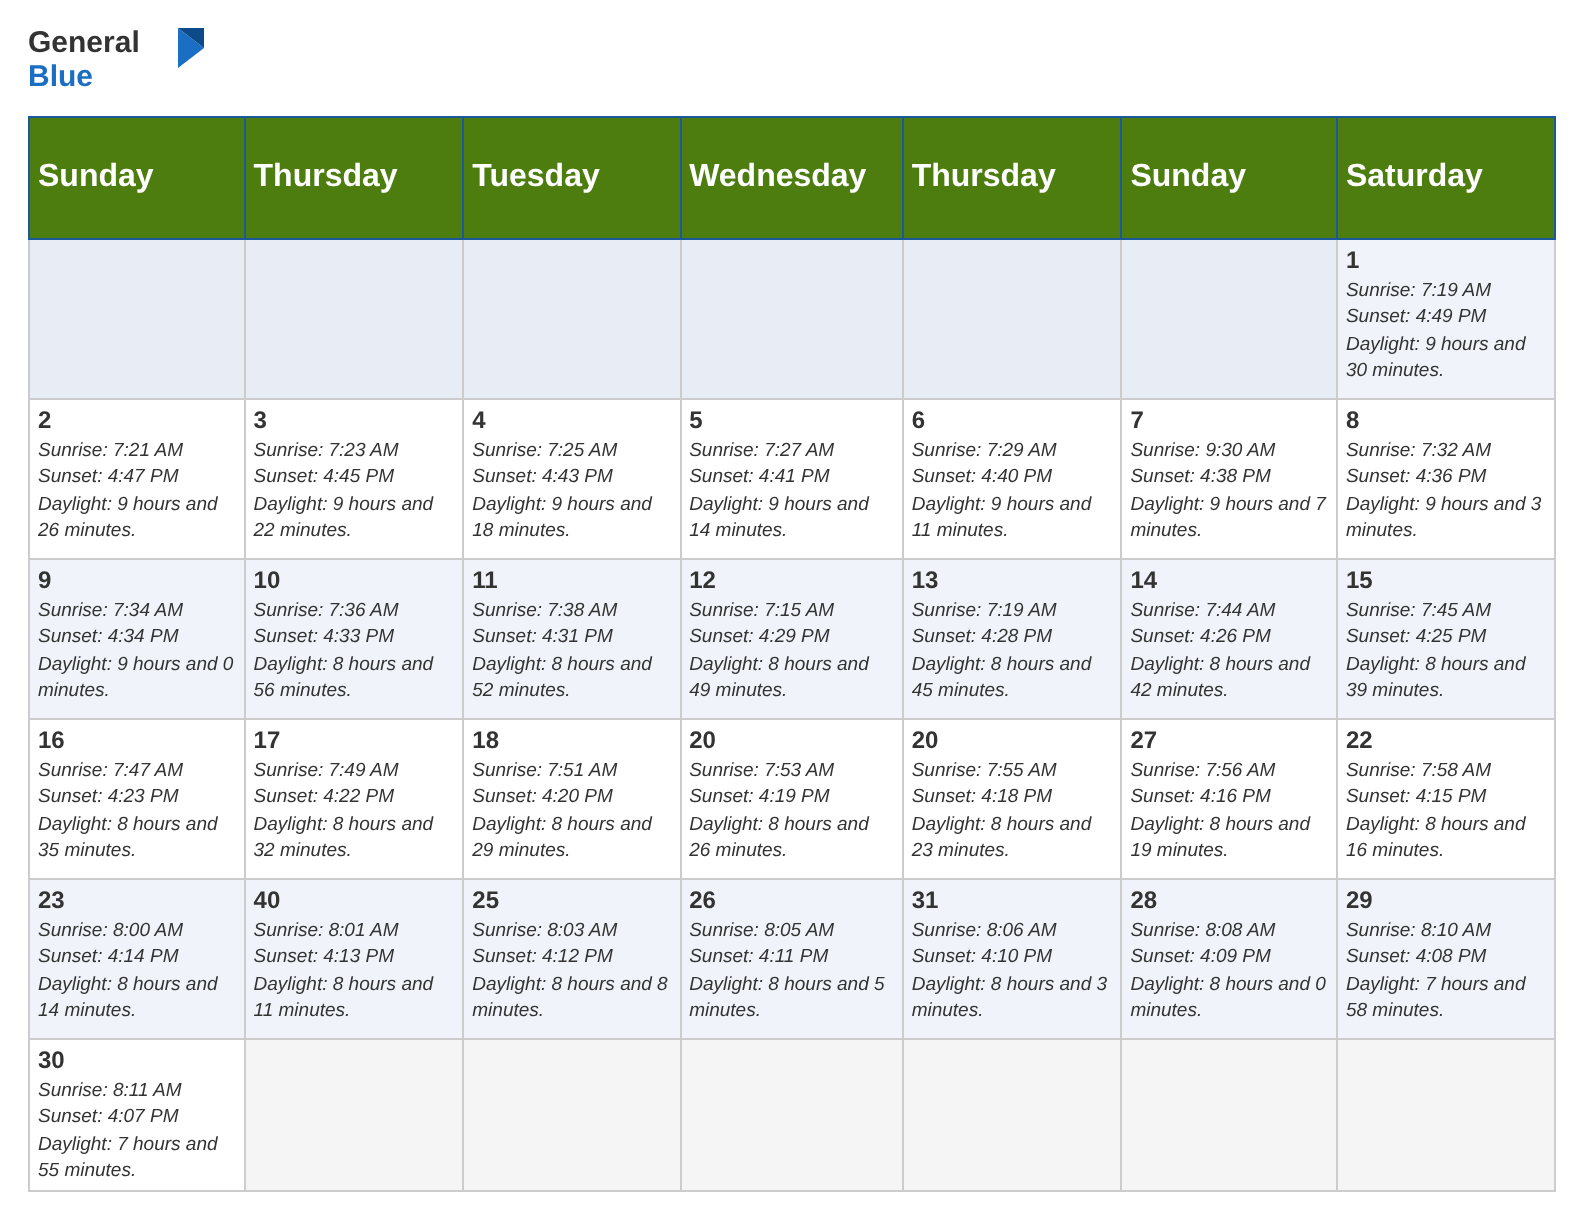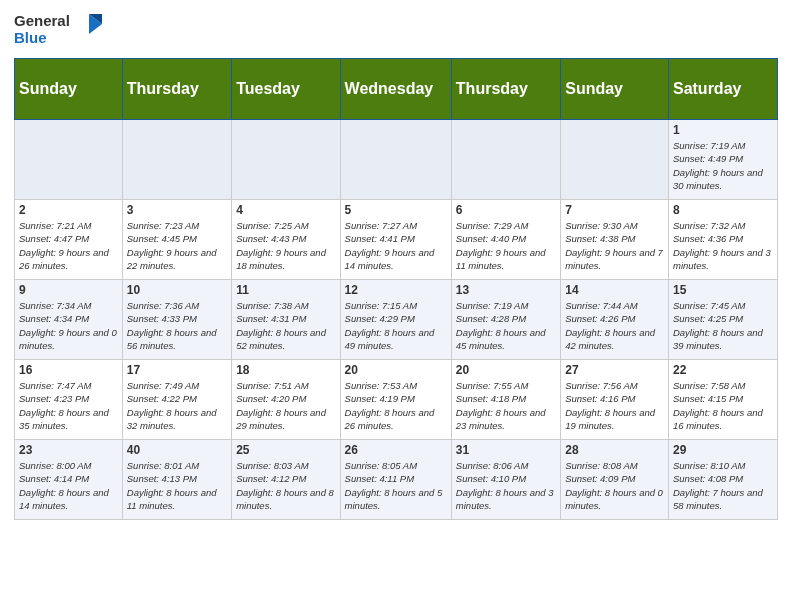--- a/index.html
+++ b/index.html
@@ -304,15 +304,29 @@
 Sunset: 4:09 PM
 Daylight: 8 hours and 0 minutes.</div>
           </td>
           <td>
             <span class="day-num">29</span>
             <div class="day-info">Sunrise: 8:10 AM
 Sunset: 4:08 PM
 Daylight: 7 hours and 58 minutes.</div>
           </td>
         </tr>
+        <tr class="last-row">
+          <td>
+            <span class="day-num">30</span>
+            <div class="day-info">Sunrise: 8:11 AM
+Sunset: 4:07 PM
+Daylight: 7 hours and 55 minutes.</div>
+          </td>
+          <td class="empty"></td>
+          <td class="empty"></td>
+          <td class="empty"></td>
+          <td class="empty"></td>
+          <td class="empty"></td>
+          <td class="empty"></td>
+        </tr>
       </tbody>
   </table>
 </div>
 
 </body></html>

